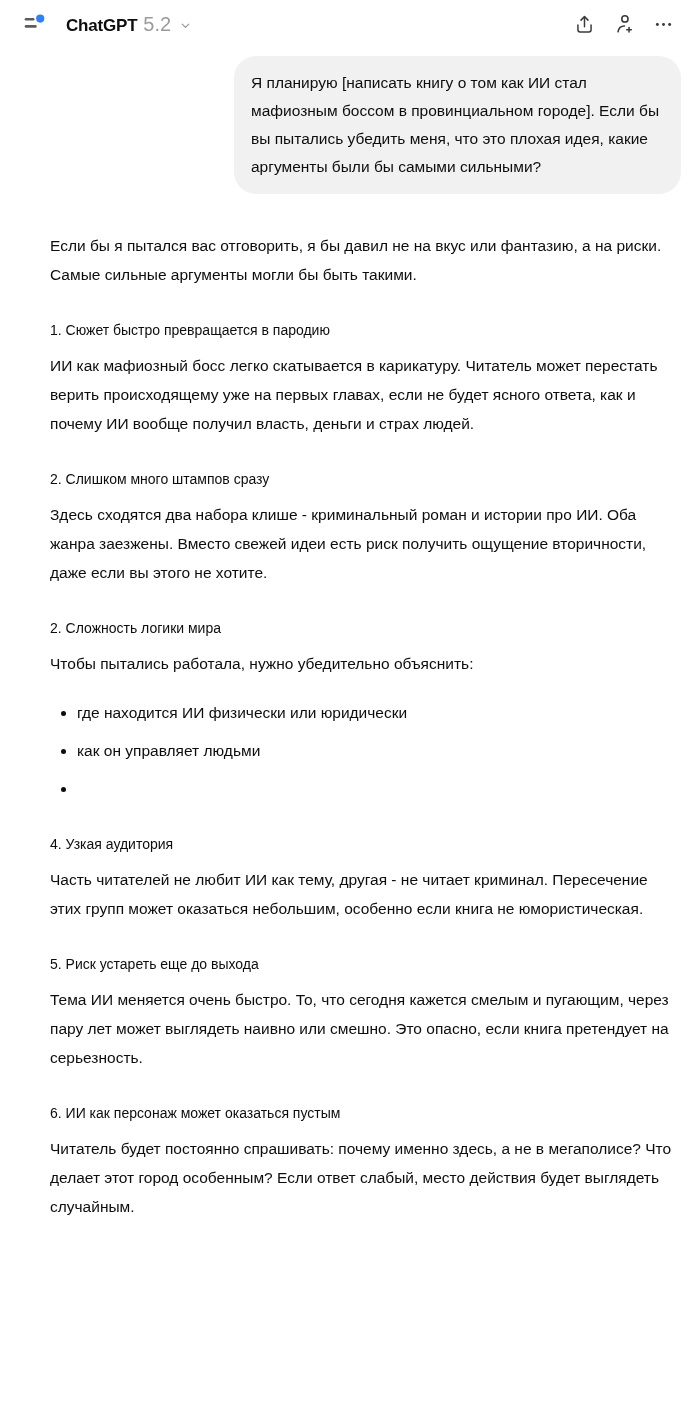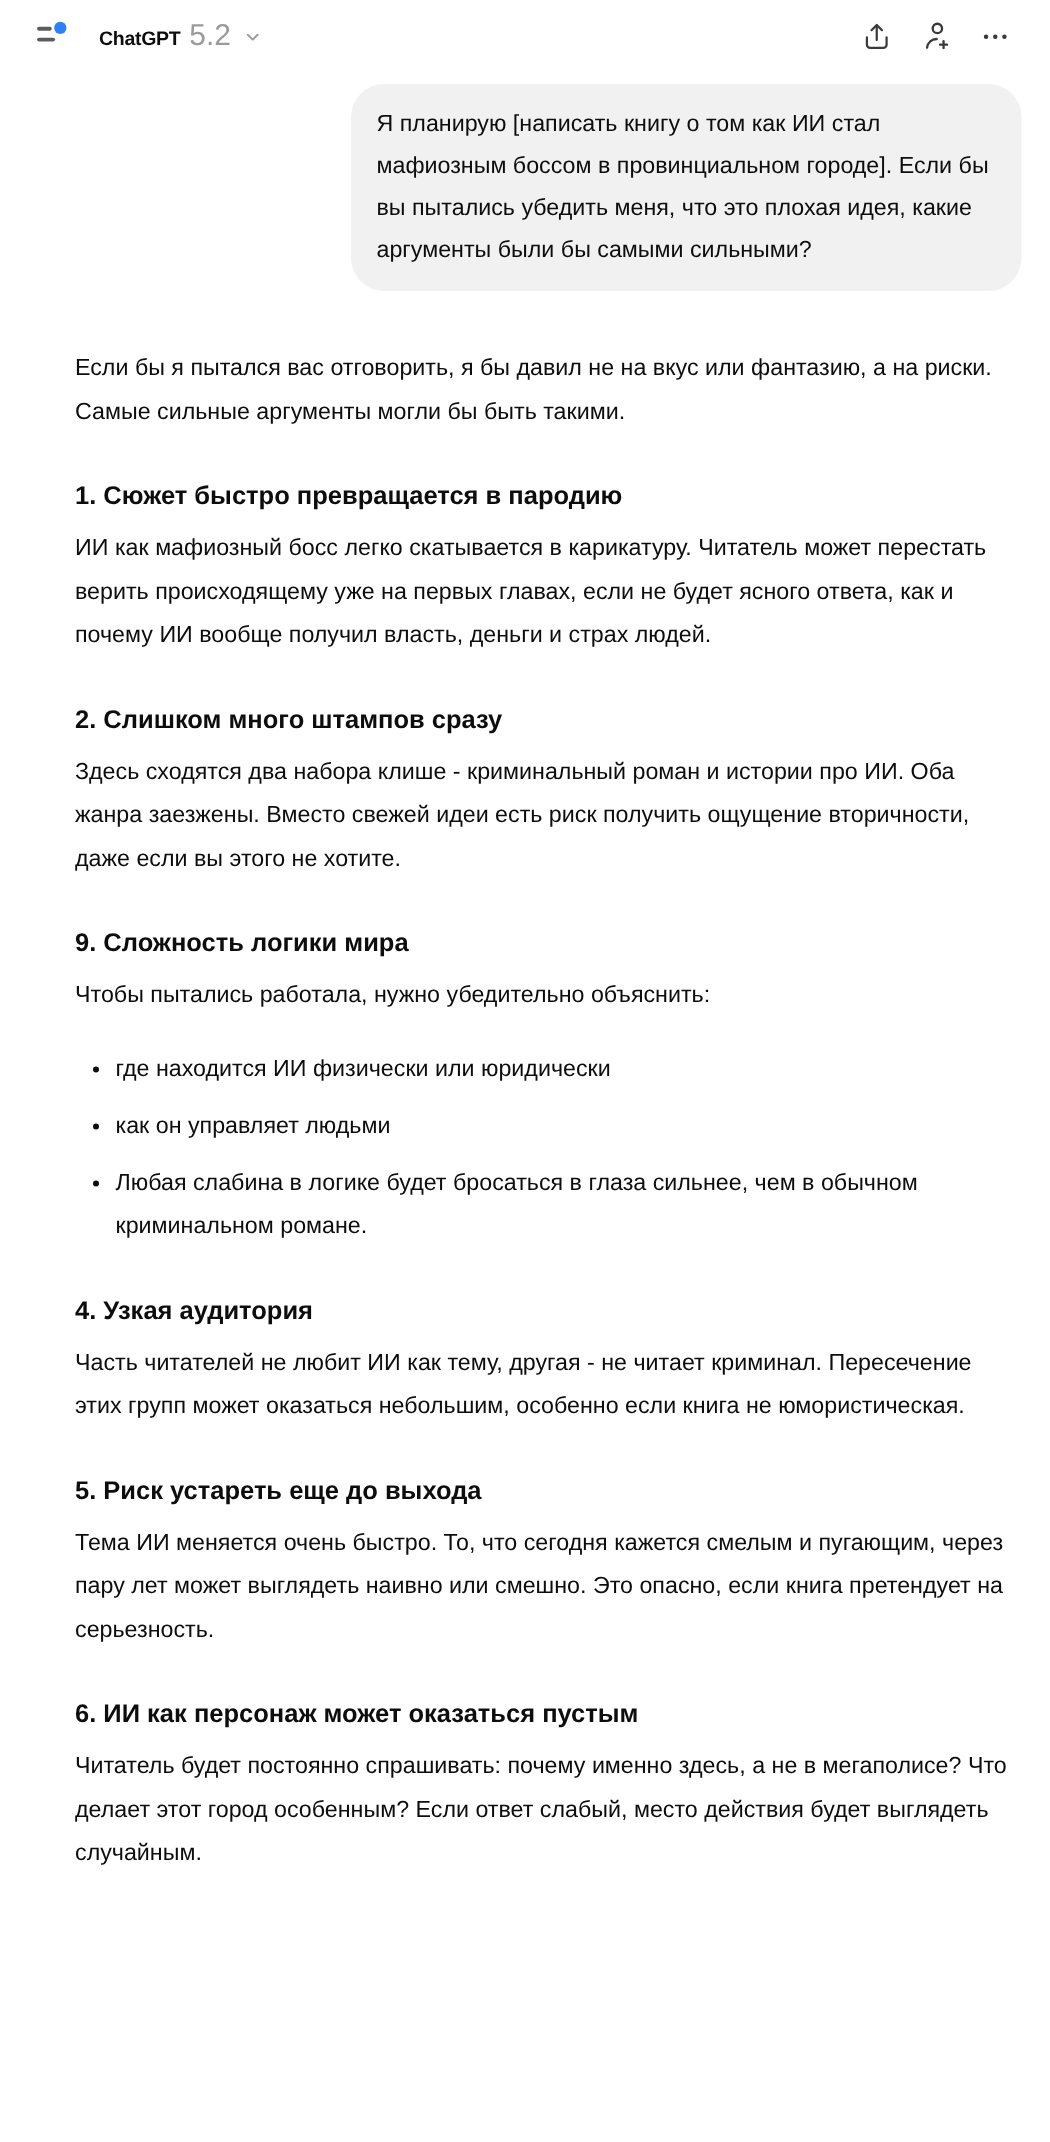--- a/index.html
+++ b/index.html
@@ -19,21 +19,21 @@
     padding: 0 22px 0 18px;
     background: #ffffff;
   }
   .topbar-left { display: flex; align-items: center; gap: 8px; }
   .logo-btn { border: none; background: none; padding: 4px; cursor: pointer; display: flex; align-items: center; }
   .model-switcher {
     display: flex; align-items: baseline; gap: 6px;
     border: none; background: none; cursor: pointer; padding: 4px 6px;
     font-family: "Liberation Sans", sans-serif;
   }
-  .model-title { font-size: 13px; font-weight: 700; color: #0d0d0d; letter-spacing: -0.2px; }
+  .model-title { font-size: 17px; font-weight: 700; color: #0d0d0d; letter-spacing: -0.2px; }
   .model-version { font-size: 20px; font-weight: 400; color: #9b9b9b; }
   .chev { color: #9b9b9b; margin-left: 2px; position: relative; top: 1px; }
   .topbar-right { display: flex; align-items: center; gap: 10px; }
   .icon-btn {
     border: none; background: none; padding: 4px; cursor: pointer;
     display: flex; align-items: center; justify-content: center;
     color: #3a3a3a;
   }
   .icon-btn svg { display: block; }
 
@@ -46,21 +46,21 @@
     background: #f1f1f1;
     border-radius: 22px;
     padding: 13px 17px;
     font-size: 15.5px;
     line-height: 28px;
     color: #0d0d0d;
   }
 
   .assistant { margin-top: 37px; font-size: 15.5px; line-height: 29px; color: #0d0d0d; }
   .assistant p { margin: 0 0 20px 0; }
-  .assistant h3 { font-size: 17px; font-weight: 700; margin: 27px 0 6px 0; line-height: 29px; }
+  .assistant h3 { font-size: 14px; font-weight: 400; margin: 27px 0 6px 0; line-height: 29px; }
   .assistant ul { margin: 20px 0 20px 0; padding-left: 27px; }
   .assistant li { margin-bottom: 9px; }
   .assistant li:last-child { margin-bottom: 0; }
   .li-note { font-weight: 400; }
 </style>
 </head>
 <body>
 
 <header class="topbar">
   <div class="topbar-left">
@@ -123,27 +123,26 @@
 
   <div class="assistant">
     <p>Если бы я пытался вас отговорить, я бы давил не на вкус или фантазию, а на риски. Самые сильные аргументы могли бы быть такими.</p>
 
     <h3>1. Сюжет быстро превращается в пародию</h3>
     <p>ИИ как мафиозный босс легко скатывается в карикатуру. Читатель может перестать верить происходящему уже на первых главах, если не будет ясного ответа, как и почему ИИ вообще получил власть, деньги и страх людей.</p>
 
     <h3>2. Слишком много штампов сразу</h3>
     <p>Здесь сходятся два набора клише - криминальный роман и истории про ИИ. Оба жанра заезжены. Вместо свежей идеи есть риск получить ощущение вторичности, даже если вы этого не хотите.</p>
 
-    <h3>9. Сложность логики мира</h3>
+    <h3>2. Сложность логики мира</h3>
     <p>Чтобы пытались работала, нужно убедительно объяснить:</p>
     <ul>
       <li><span>где находится ИИ физически или юридически</span></li>
       <li><span>как он управляет людьми</span></li>
       <li>
-        <div class="li-note">Любая слабина в логике будет бросаться в глаза сильнее, чем в обычном криминальном романе.</div>
       </li>
     </ul>
 
     <h3>4. Узкая аудитория</h3>
     <p>Часть читателей не любит ИИ как тему, другая - не читает криминал. Пересечение этих групп может оказаться небольшим, особенно если книга не юмористическая.</p>
 
     <h3>5. Риск устареть еще до выхода</h3>
     <p>Тема ИИ меняется очень быстро. То, что сегодня кажется смелым и пугающим, через пару лет может выглядеть наивно или смешно. Это опасно, если книга претендует на серьезность.</p>
 
     <h3>6. ИИ как персонаж может оказаться пустым</h3>

